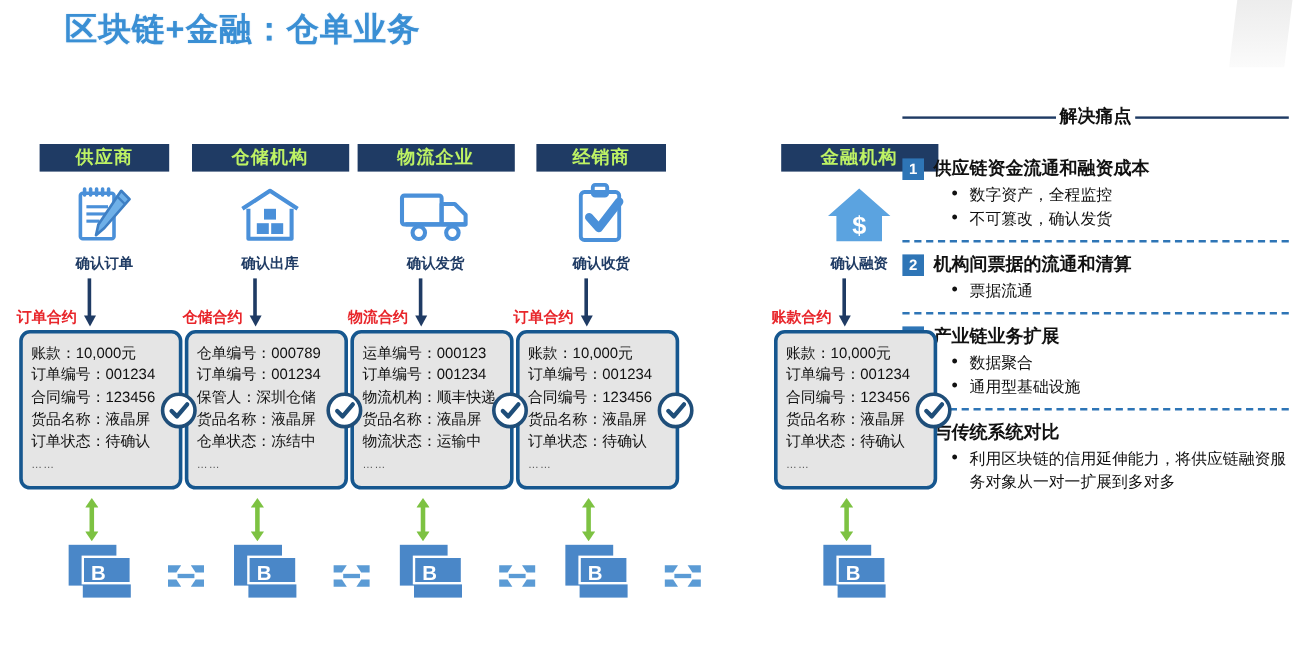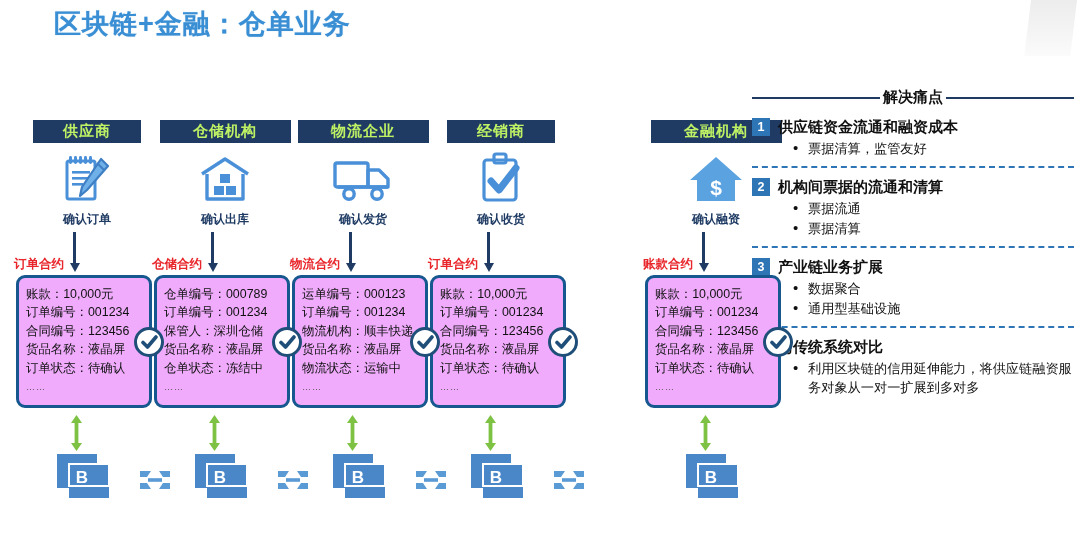--- a/index.html
+++ b/index.html
@@ -78,21 +78,21 @@
     white-space:nowrap;
     z-index:4;
   }
 
   
   .card{
     position:absolute; top:155px; left:4px;
     width:136px; height:133px;
     border:3px solid #16578F;
     border-radius:9px;
-    background:#f0abfc;
+    background:#e5e5e5;
     padding:7px 0 0 7px;
     z-index:2;
   }
   .card .row{
     font-size:12.4px; line-height:18.4px;
     color:#111; white-space:nowrap;
     font-family:"Liberation Sans","DejaVu Sans",sans-serif;
   }
   .card .dots{
     font-size:9px; color:#555; margin-top:5px; letter-spacing:1px;
@@ -122,21 +122,21 @@
   .chain{
     position:absolute; top:350px; left:50%; margin-left:52px;
     width:32px; height:20px;
   }
 
   
   .panel{ position:absolute; left:752px; top:88px; width:322px; }
 
   .panel-head{
     display:flex; align-items:center; gap:3px;
-    margin-bottom:9px;
+    margin-bottom:23px;
   }
   .panel-head .hr{ flex:1; height:2px; background:#1F3B64; }
   .panel-head .ph-title{
     font-size:15px; font-weight:bold; color:#111; white-space:nowrap;
   }
 
   .pt-item{ margin-bottom:2px; }
   .pt-title-row{ display:flex; align-items:flex-start; gap:8px; }
   .pt-num{
     flex:0 0 auto;
@@ -447,32 +447,32 @@
     <div class="ph-title">解决痛点</div>
     <div class="hr"></div>
   </div>
   <div id="panel-items">
       <div class="pt-item">
     <div class="pt-title-row">
       <div class="pt-num">1</div>
       <div class="pt-title">供应链资金流通和融资成本</div>
     </div>
     <ul class="pt-bullets">
-          <li>票据清算，监管友好</li>
+      <li>数字资产，全程监控</li>
+          <li>不可篡改，确认发货</li>
     </ul>
       </div>
       <div class="pt-sep"></div>
       <div class="pt-item">
     <div class="pt-title-row">
       <div class="pt-num">2</div>
       <div class="pt-title">机构间票据的流通和清算</div>
     </div>
     <ul class="pt-bullets">
       <li>票据流通</li>
-          <li>票据清算</li>
     </ul>
       </div>
       <div class="pt-sep"></div>
       <div class="pt-item">
     <div class="pt-title-row">
       <div class="pt-num">3</div>
       <div class="pt-title">产业链业务扩展</div>
     </div>
     <ul class="pt-bullets">
       <li>数据聚合</li>

